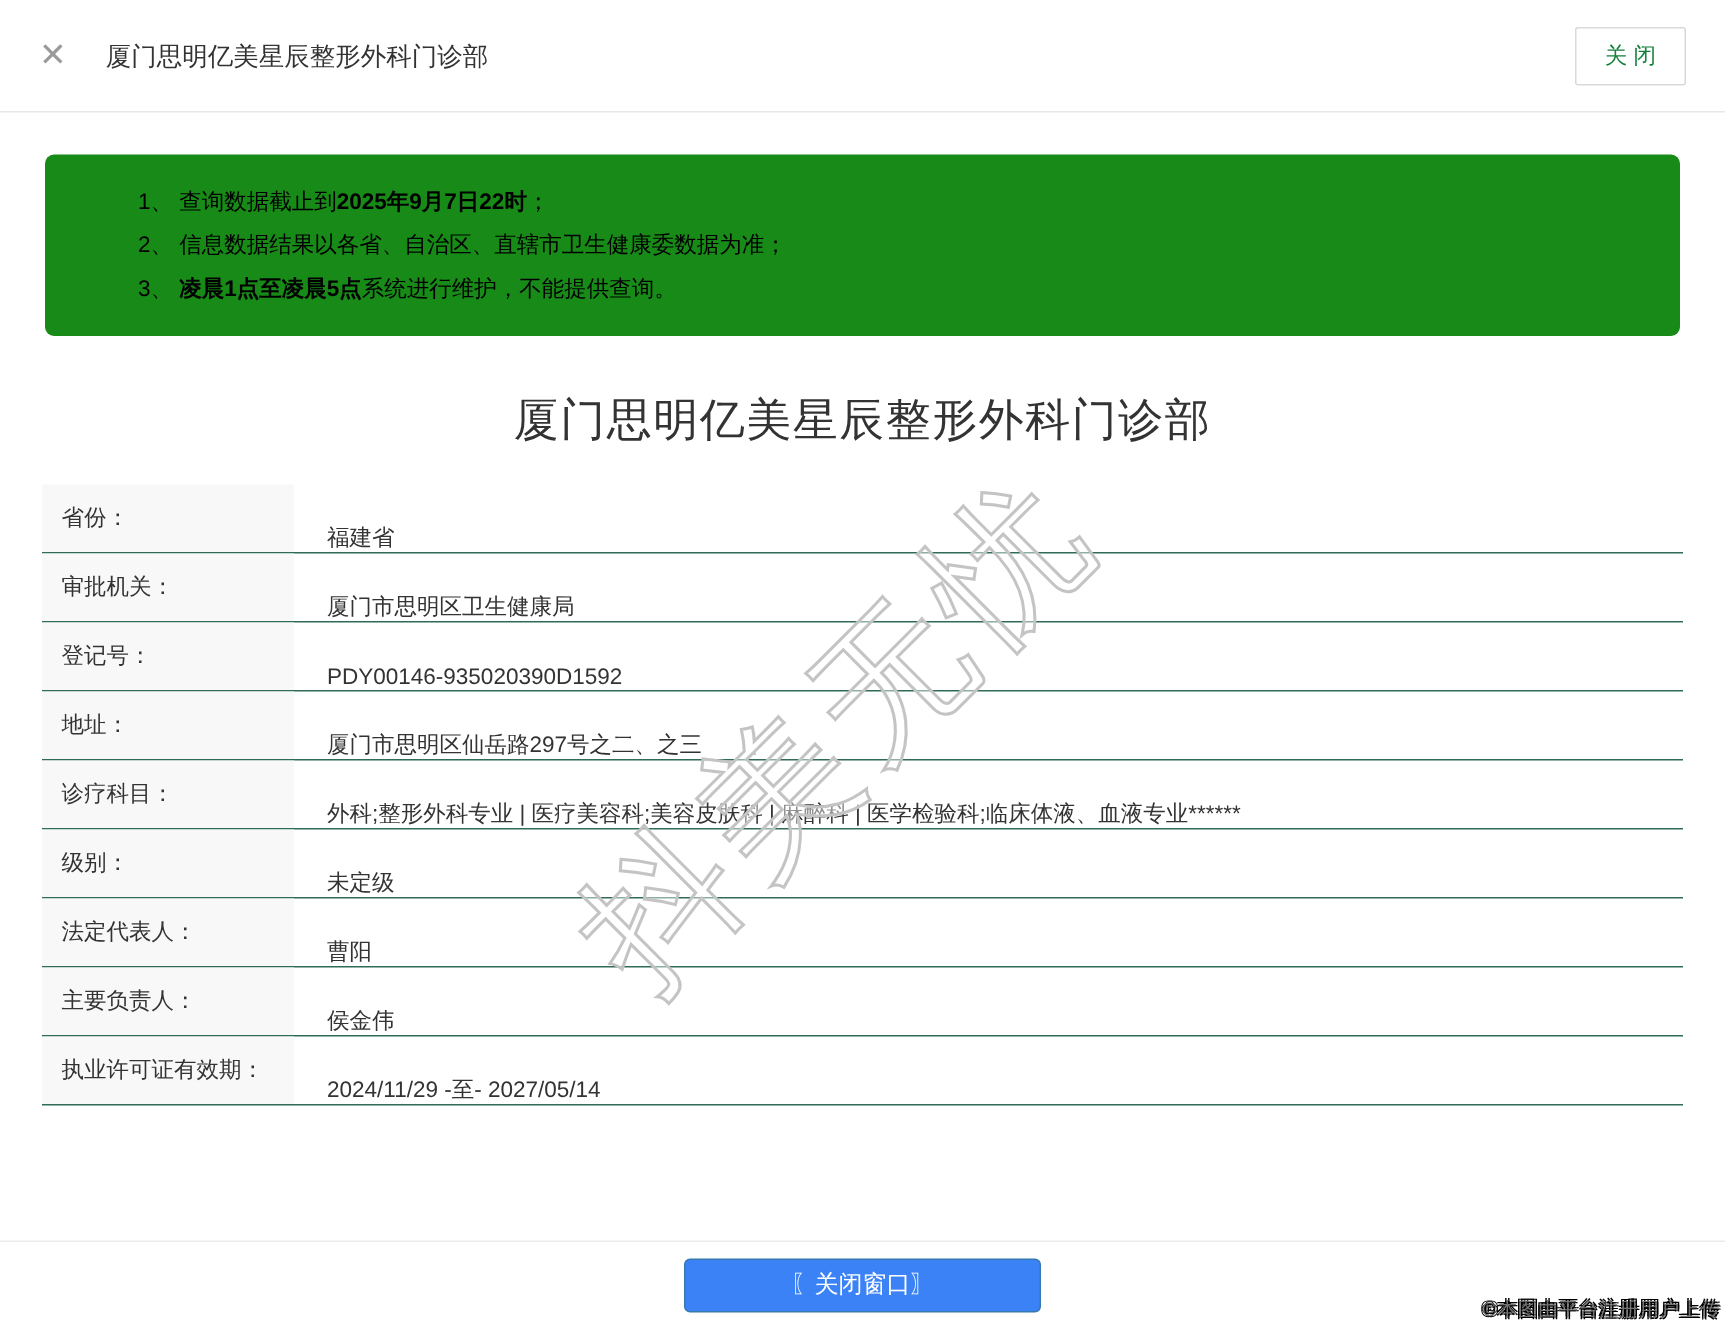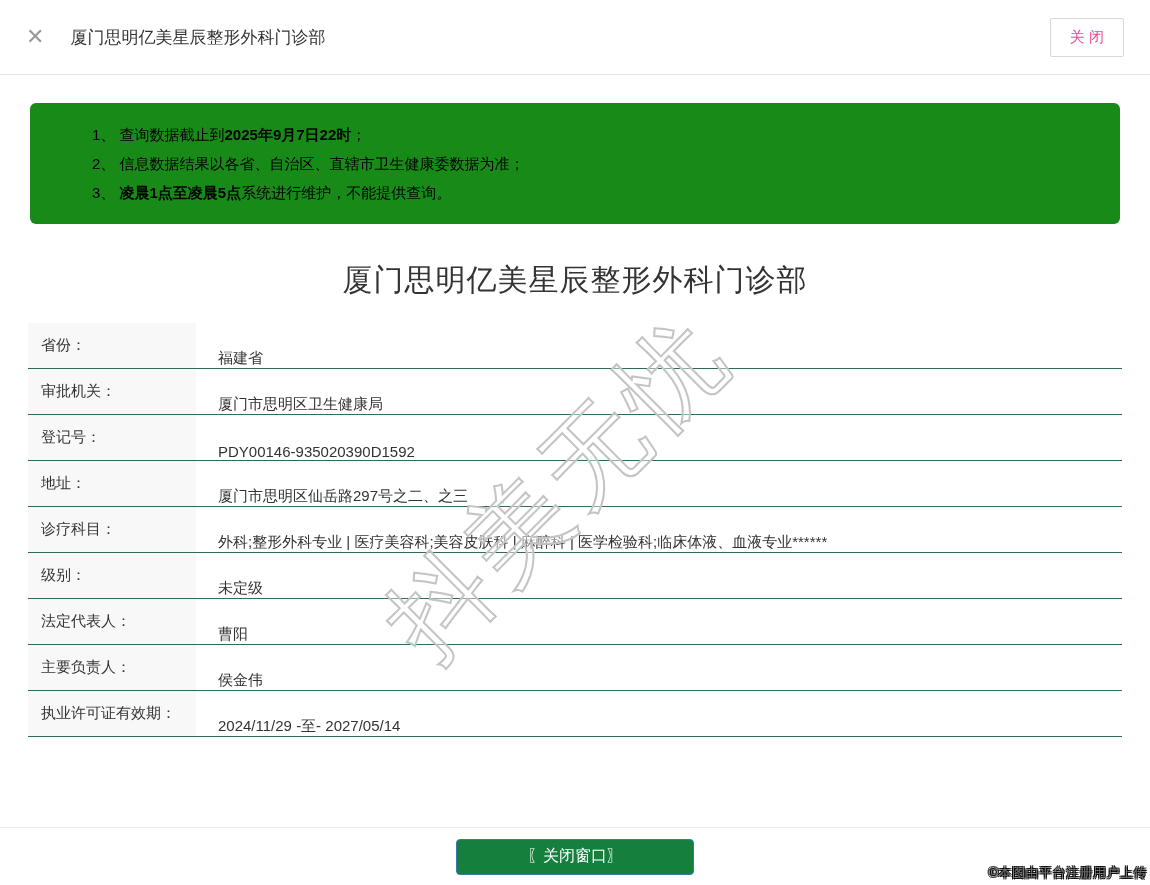--- a/index.html
+++ b/index.html
@@ -28,21 +28,21 @@
     cursor: pointer;
     line-height: 1;
   }
   .header-title { font-size: 17px; color: #333; }
   .header-close-btn {
     margin-left: auto;
     background: #fff;
     border: 1px solid #d9d9d9;
     border-radius: 2px;
     font-size: 15px;
-    color: #ec4899;
+    color: #15803d;
     padding: 9px 19px;
     cursor: pointer;
     font-family: inherit;
   }
 
   
   .notice {
     margin: 28px 30px 0 30px;
     background: #188a18;
     border-radius: 6px;
@@ -92,21 +92,21 @@
     height: 58px;
     border-top: 1px solid #ebebeb;
     background: #fff;
     display: flex;
     align-items: center;
     justify-content: center;
   }
   .close-window-btn {
     width: 238px;
     height: 36px;
-    background: #15803d;
+    background: #3b82f6;
     border: 1px solid #3579b0;
     border-radius: 4px;
     color: #fff;
     font-size: 16px;
     cursor: pointer;
     font-family: Liberation Mono, monospace;
   }
 
   
   .diag-watermark {

